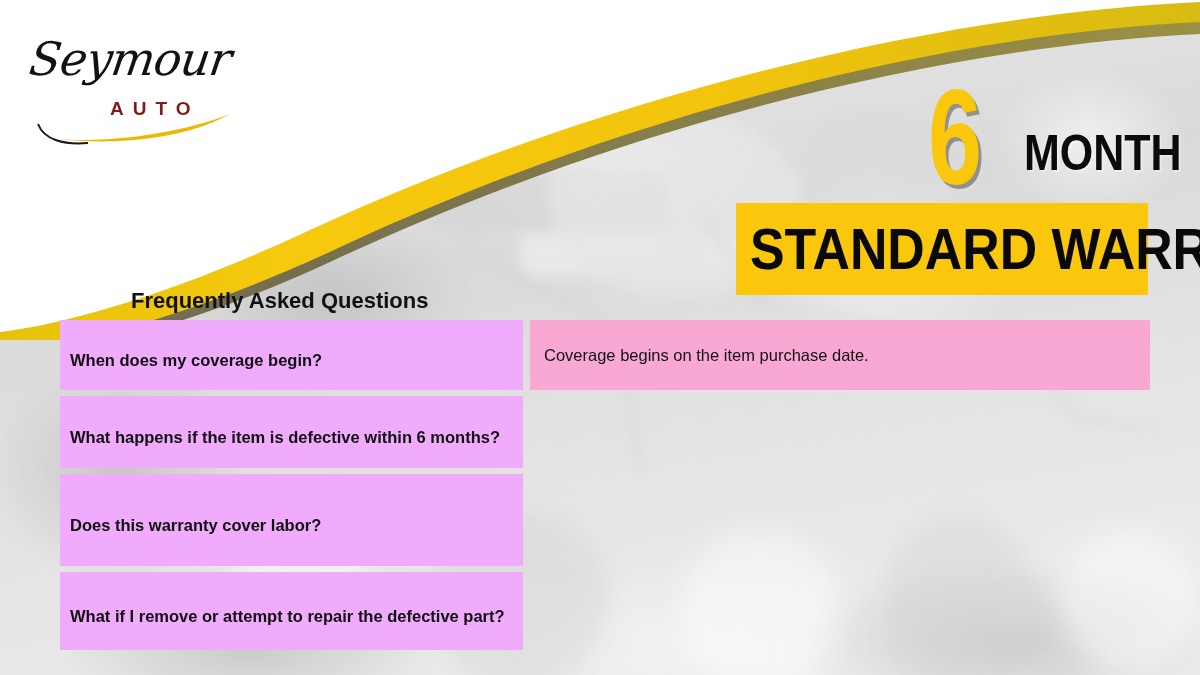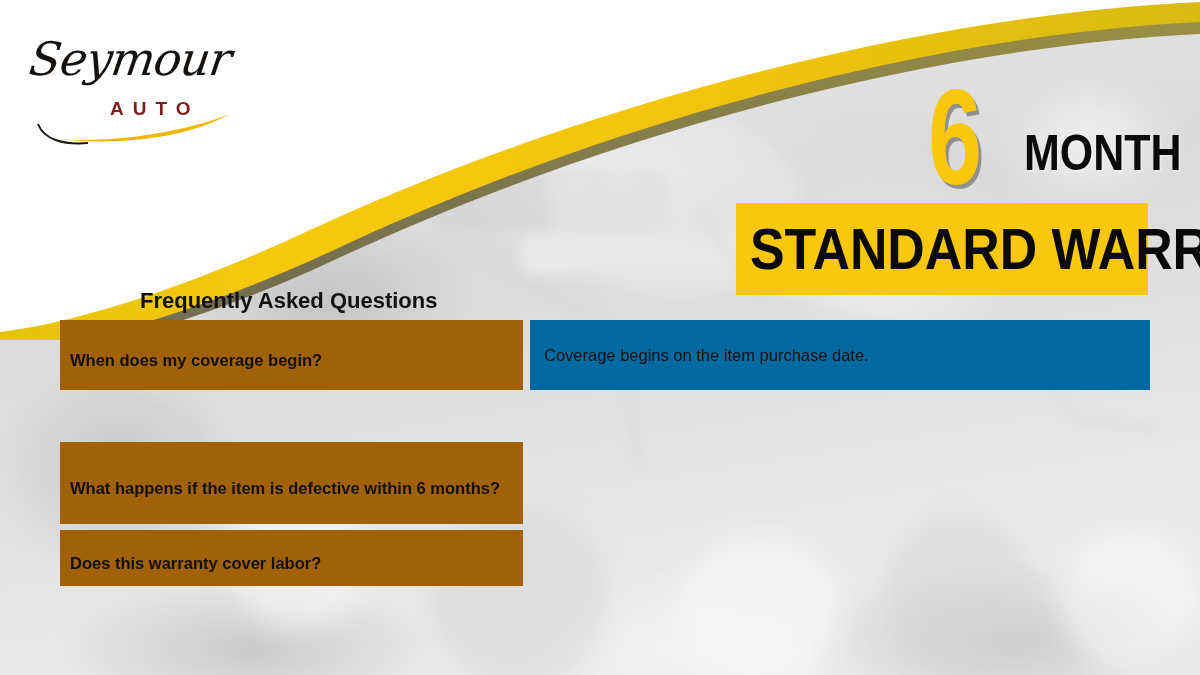--- a/index.html
+++ b/index.html
@@ -72,56 +72,56 @@
     position:absolute;left:14px;top:18px;
     font-family:"Liberation Sans", sans-serif;
     font-weight:bold;font-size:57px;line-height:57px;
     color:#090909;
     transform:scaleX(.91);transform-origin:left top;
     white-space:nowrap;
   }
 
   
   .faq-title{
-    position:absolute;left:140px;top:288px;
+    position:absolute;left:131px;top:288px;
     font-family:"Liberation Sans", sans-serif;
     font-weight:bold;font-size:22px;color:#111;
   }
 
   
   .faq-table{
     position:absolute;left:60px;top:320px;width:1090px;
   }
   .faq-row{display:flex;margin-bottom:6px;}
   .faq-row:last-child{margin-bottom:0;}
   .q-cell{
-    width:463px;background:#a16207;
+    width:463px;background:#f0abfc;
     box-sizing:border-box;
     padding:24px 10px 14px 10px;
     display:flex;align-items:center;
   }
   .q-cell .q-text{
     font-family:"Liberation Sans", sans-serif;
     font-weight:bold;font-size:16.5px;line-height:21px;color:#101010;
   }
   .gap{width:7px;background:transparent;}
   .a-cell{
-    flex:1;background:#0369a1;
+    flex:1;background:#f9a8d4;
     box-sizing:border-box;
     padding:14px 12px 14px 14px;
     display:flex;align-items:center;
   }
   .a-cell .a-text{
     font-family:"Liberation Sans", sans-serif;
     font-size:16.5px;line-height:22px;color:#121212;
     text-align:justify;
   }
   .r1 .q-cell,.r1 .a-cell{height:70px;}
-  .r2 .q-cell,.r2 .a-cell{height:82px;margin-top:46px;}
-  .r3 .q-cell,.r3 .a-cell{height:56px;}
+  .r2 .q-cell,.r2 .a-cell{height:72px;}
+  .r3 .q-cell,.r3 .a-cell{height:92px;}
   .r4 .q-cell,.r4 .a-cell{height:78px;}
 </style>
 </head>
 <body>
 
 <div id="slide">
 
   <div class="bg-photo">
     <svg width="1200" height="675" viewBox="0 0 1200 675" preserveAspectRatio="none">
       <defs>
@@ -241,17 +241,20 @@
     </div>
 
     <div class="faq-row r3">
       <div class="q-cell">
         <span class="q-text">Does this warranty cover labor?</span>
       </div>
       <div class="gap"></div>
     </div>
 
     <div class="faq-row r4">
+      <div class="q-cell">
+        <span class="q-text">What if I remove or attempt to repair the defective part?</span>
+      </div>
       <div class="gap"></div>
     </div>
 
   </div>
 </div>
 
 </body></html>

